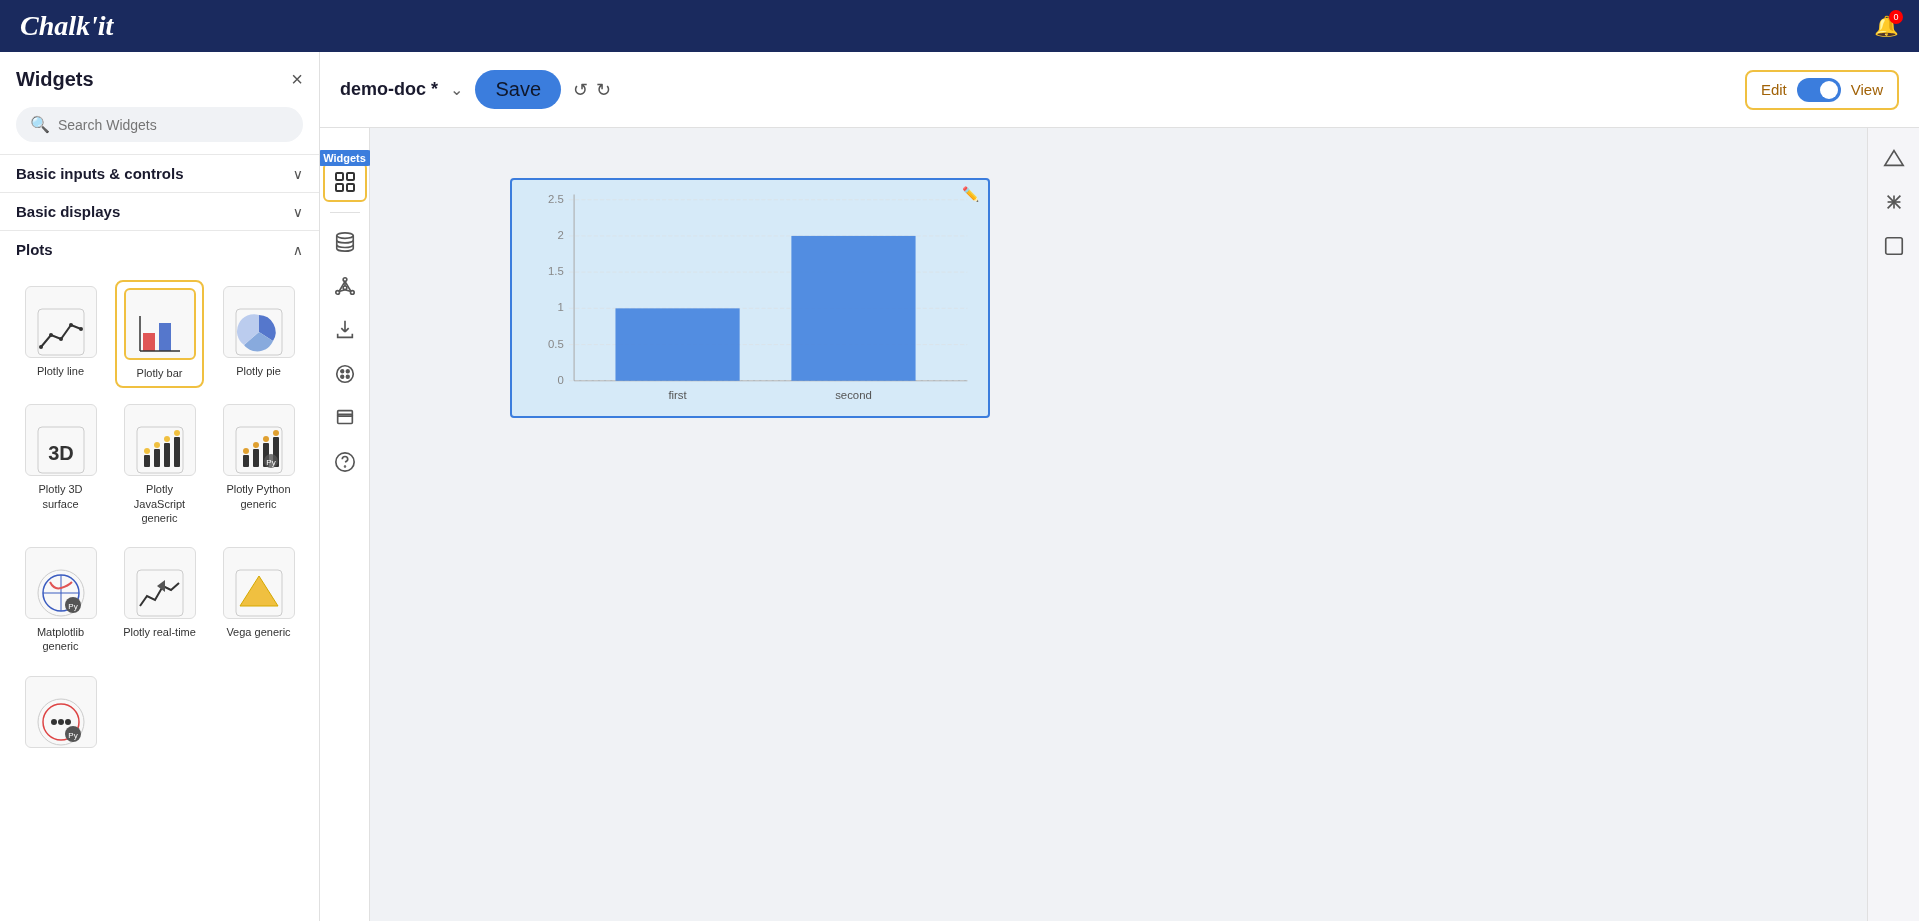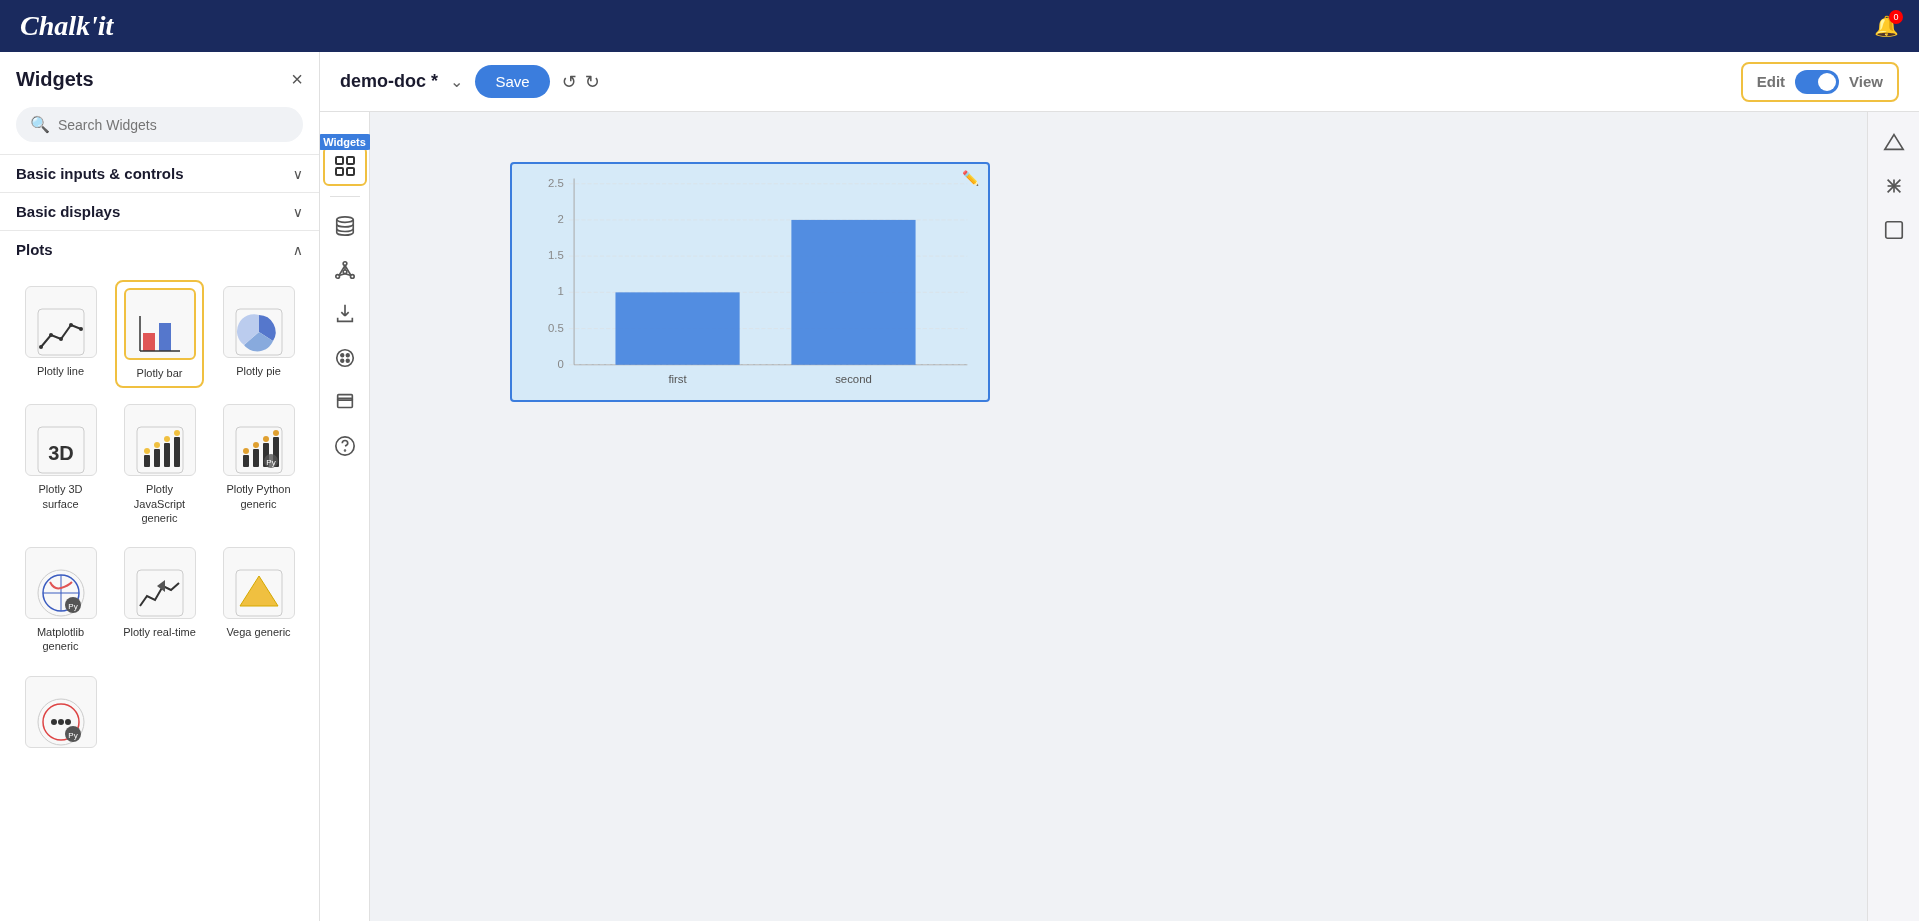--- a/index.html
+++ b/index.html
@@ -165,44 +165,44 @@
       flex: 1;
       display: flex;
       flex-direction: column;
       overflow: hidden;
     }
 
     
     .toolbar {
       background: white;
       border-bottom: 1px solid #e0e0e0;
-      height: 60px;
+      height: 76px;
       display: flex;
       align-items: center;
       justify-content: space-between;
       padding: 0 20px;
     }
     .toolbar-left {
       display: flex;
       align-items: center;
       gap: 12px;
     }
     .doc-name {
       font-size: 18px;
       font-weight: 600;
       color: #1a1a2e;
     }
     .doc-chevron { color: #666; cursor: pointer; }
     .save-btn {
       background: #3b7ddd;
-      color: #ffffff;
+      color: #0f172a;
       border: none;
       border-radius: 20px;
       padding: 8px 20px;
-      font-size: 15px;
+      font-size: 20px;
       cursor: pointer;
       font-weight: 500;
     }
     .undo-redo {
       display: flex;
       gap: 8px;
     }
     .icon-btn {
       background: none;
       border: none;
@@ -214,22 +214,22 @@
     .toolbar-right {
       display: flex;
       align-items: center;
       gap: 10px;
       border: 2px solid #f0c040;
       border-radius: 8px;
       padding: 6px 14px;
     }
     .edit-label, .view-label {
       font-size: 15px;
-      font-weight: 700;
-      color: #737373;
+      font-weight: 400;
+      color: #a16207;
     }
     .toggle-switch {
       position: relative;
       width: 44px;
       height: 24px;
       background: #3b7ddd;
       border-radius: 12px;
       cursor: pointer;
     }
     .toggle-knob {

